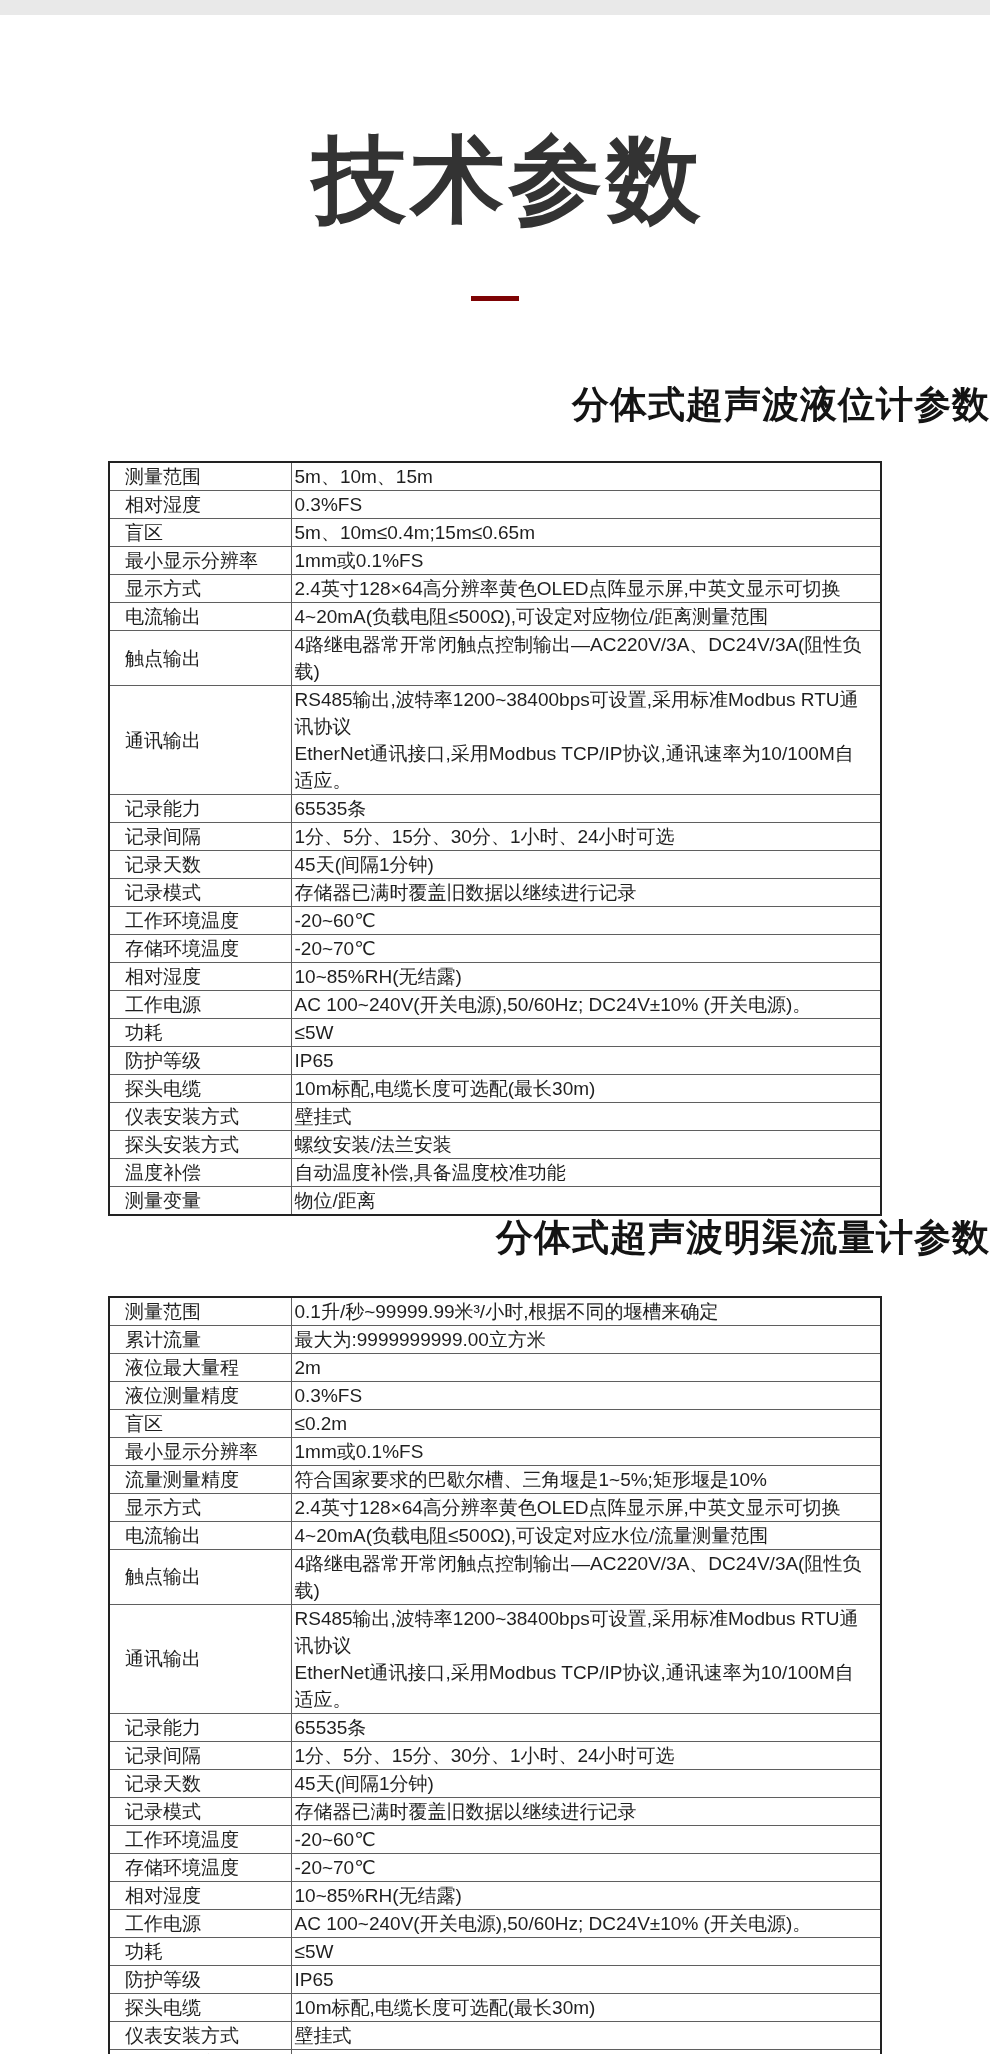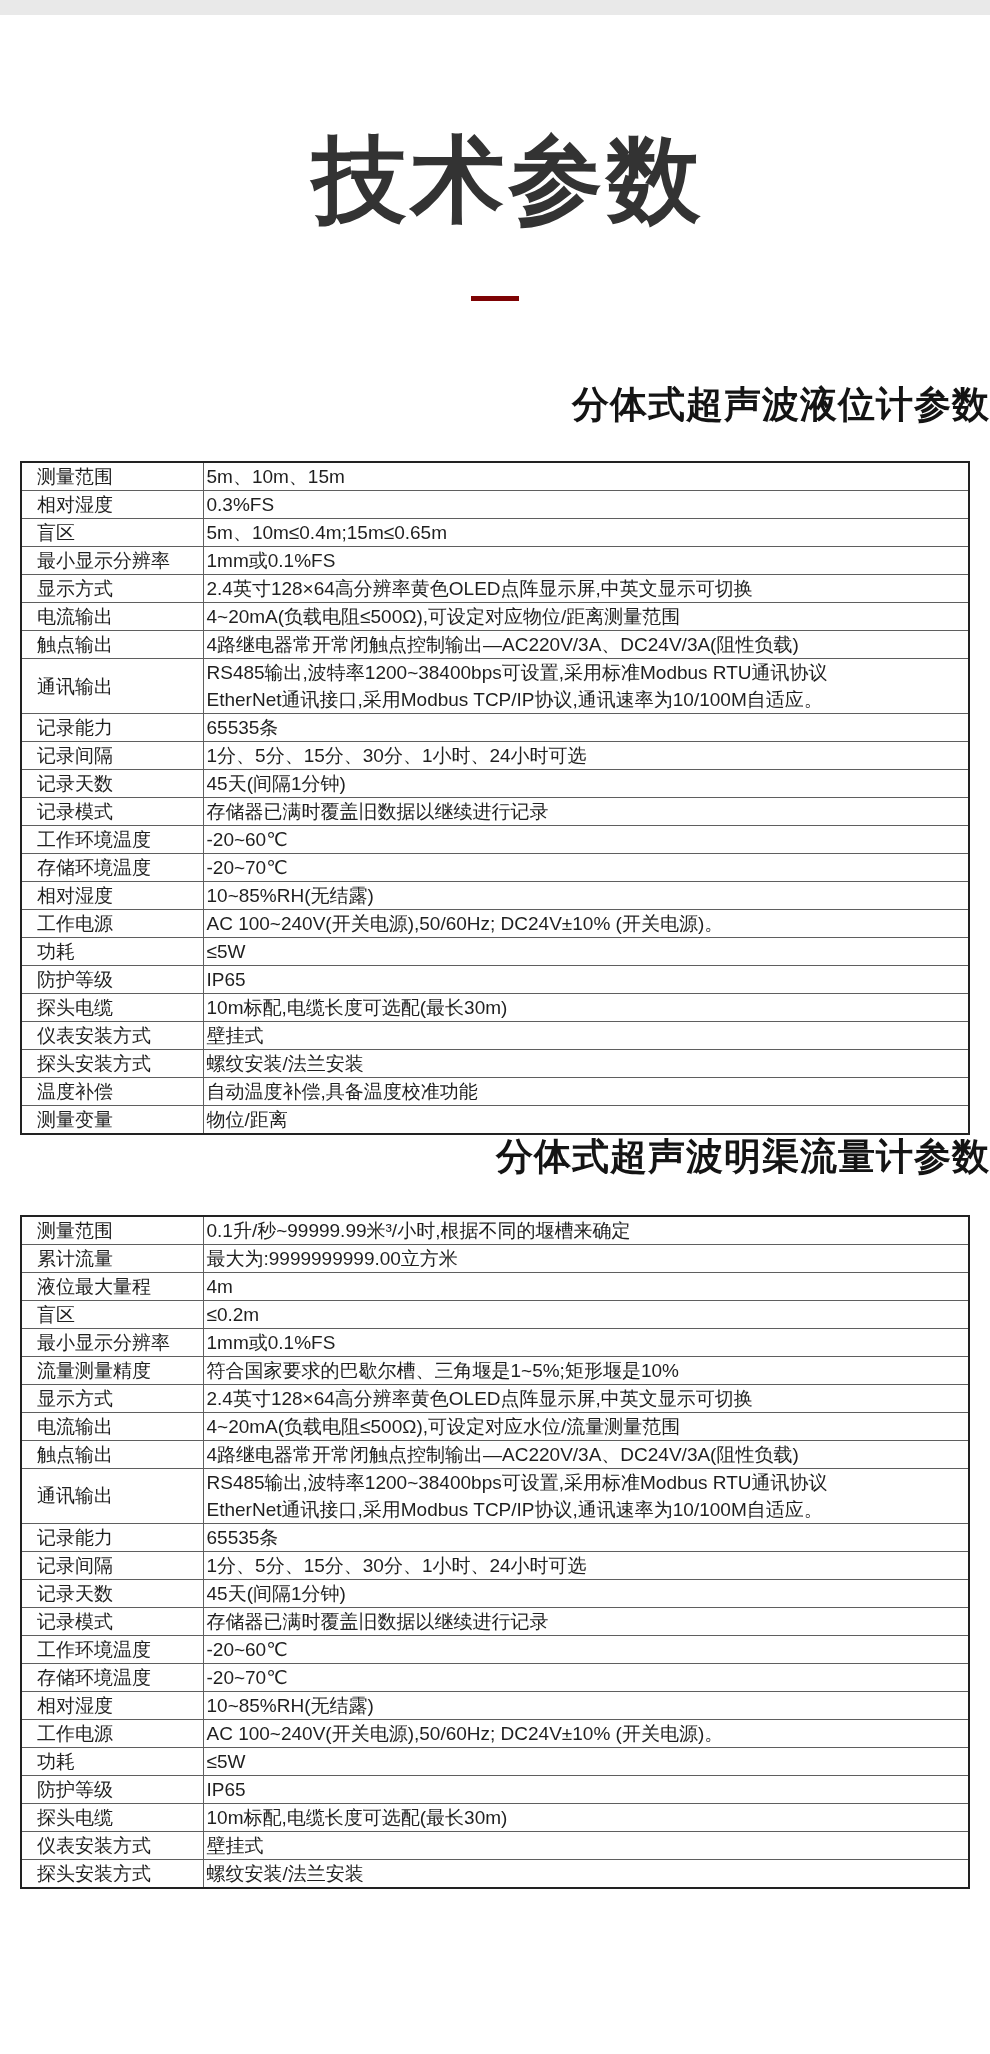--- a/index.html
+++ b/index.html
@@ -37,21 +37,21 @@
     text-align: right;
     font-size: 37px;
     line-height: 1.2;
     font-weight: 700;
     color: #141414;
     letter-spacing: 1px;
   }
   .section-heading.first { margin-top: 82px; }
   .section-heading.second { }
   table.spec-table {
-    width: 950px;
+    width: 774px;
     margin: 34px auto 0 auto;
     border-collapse: collapse;
     table-layout: fixed;
     border: 2px solid #222222;
   }
   table.spec-table.second { margin-top: 35px; }
   table.spec-table td {
     border: 1px solid #5f5f5f;
     font-size: 19px;
     line-height: 27px;
@@ -184,21 +184,25 @@
       <tr>
         <td class="label">测量范围</td>
         <td class="value">0.1升/秒~99999.99米³/小时,根据不同的堰槽来确定</td>
       </tr>
       <tr>
         <td class="label">累计流量</td>
         <td class="value">最大为:9999999999.00立方米</td>
       </tr>
       <tr>
         <td class="label">液位最大量程</td>
-        <td class="value">4m</td>
+        <td class="value">2m</td>
+      </tr>
+      <tr>
+        <td class="label">液位测量精度</td>
+        <td class="value">0.3%FS</td>
       </tr>
       <tr>
         <td class="label">盲区</td>
         <td class="value">≤0.2m</td>
       </tr>
       <tr>
         <td class="label">最小显示分辨率</td>
         <td class="value">1mm或0.1%FS</td>
       </tr>
       <tr>

